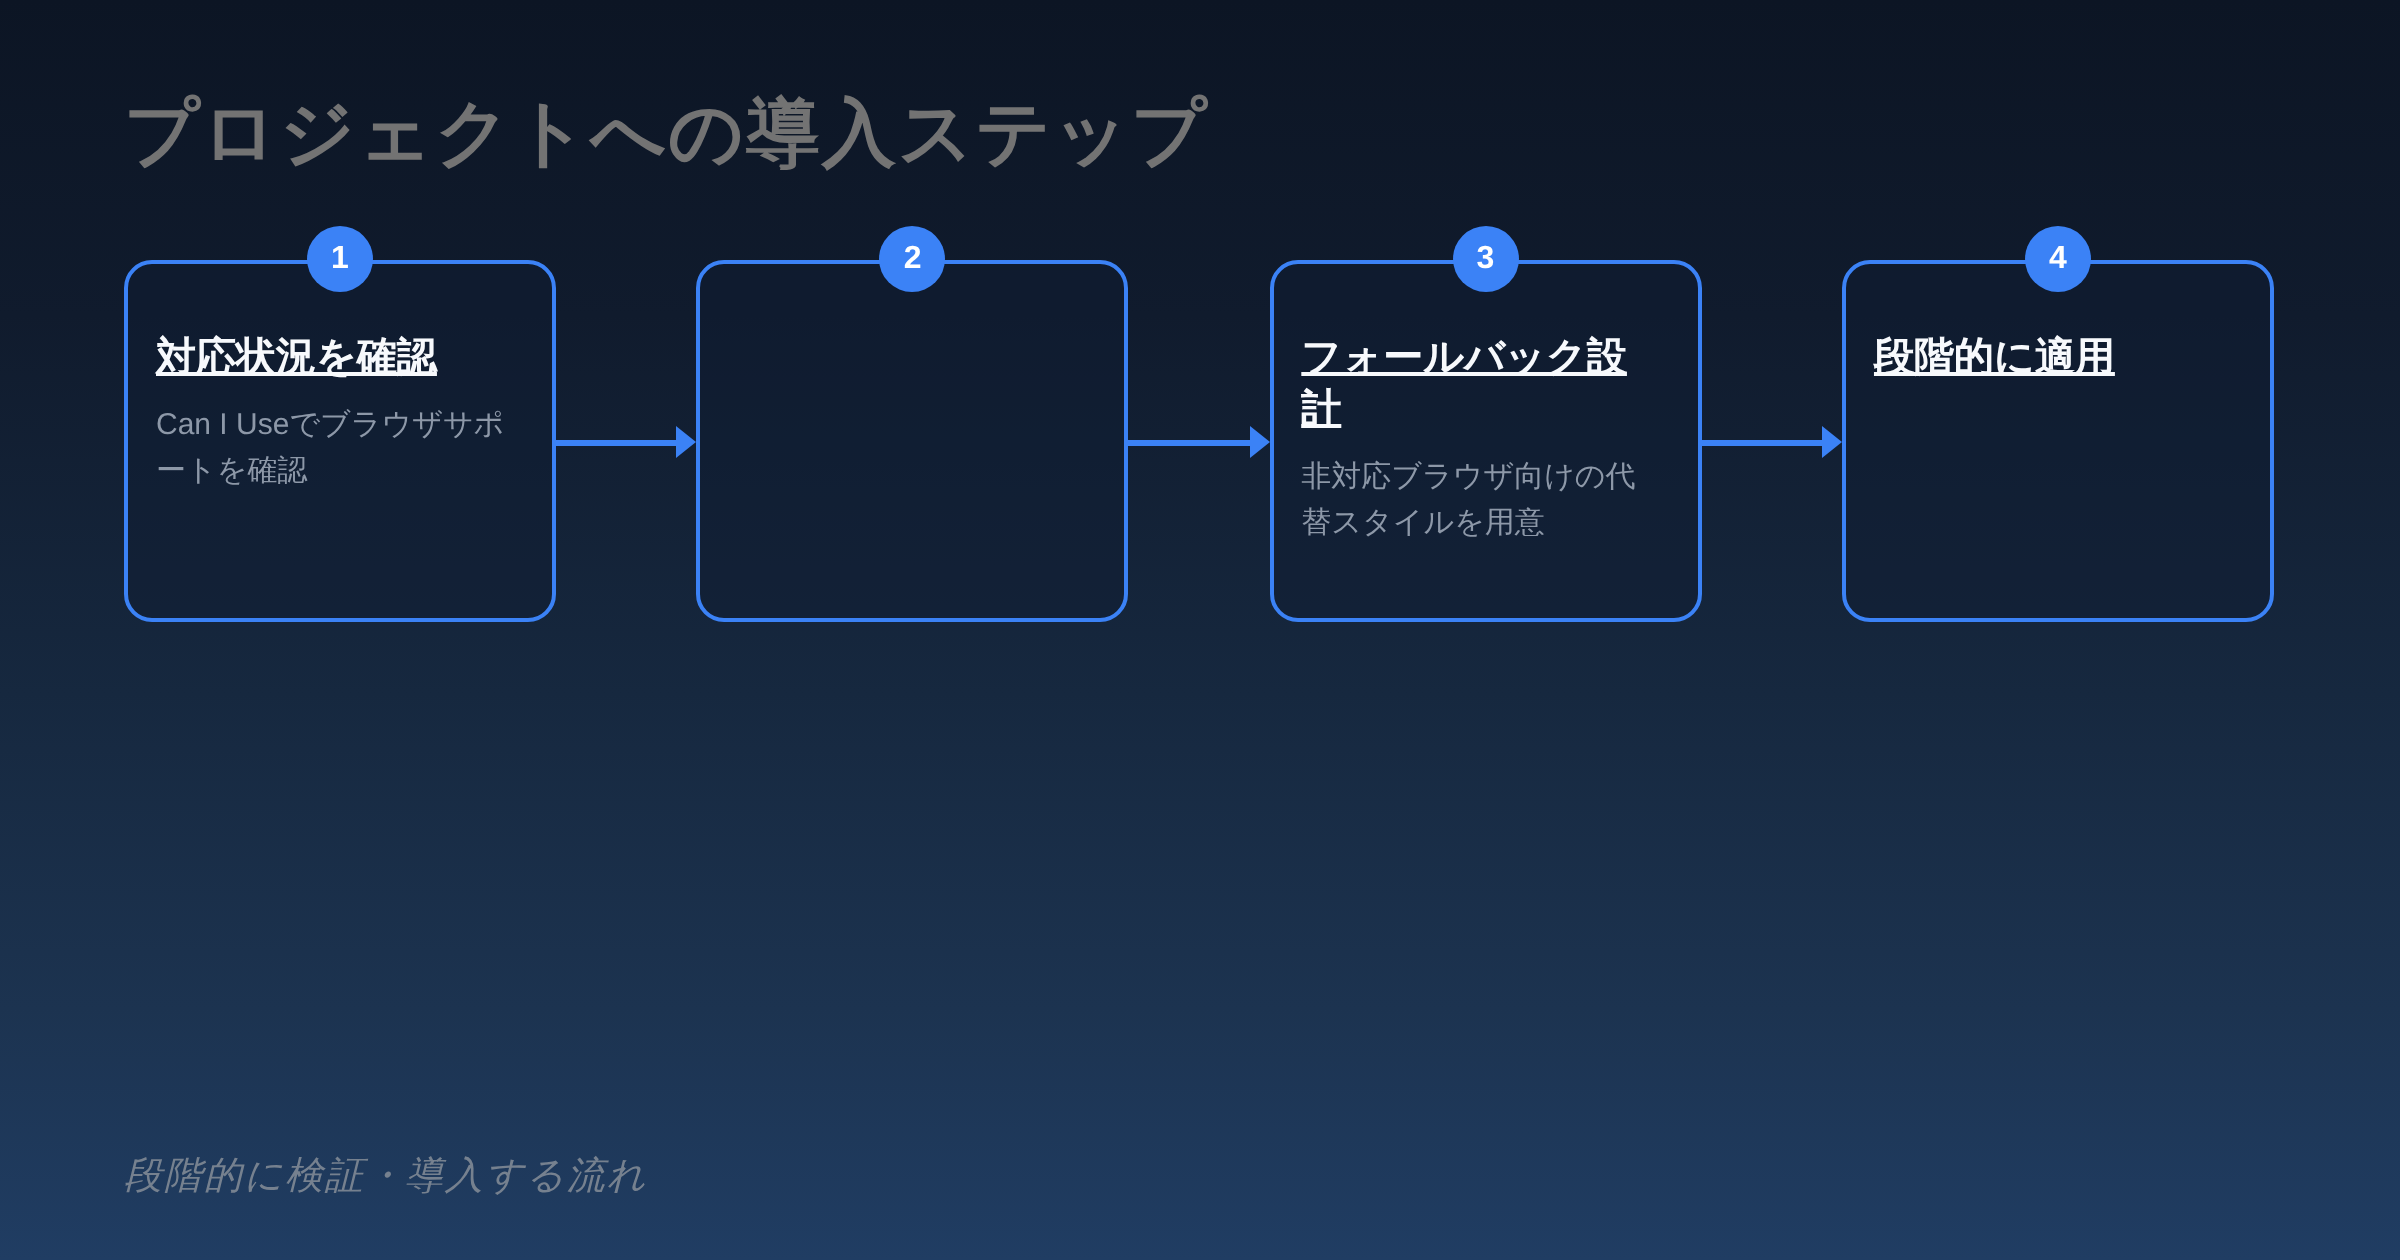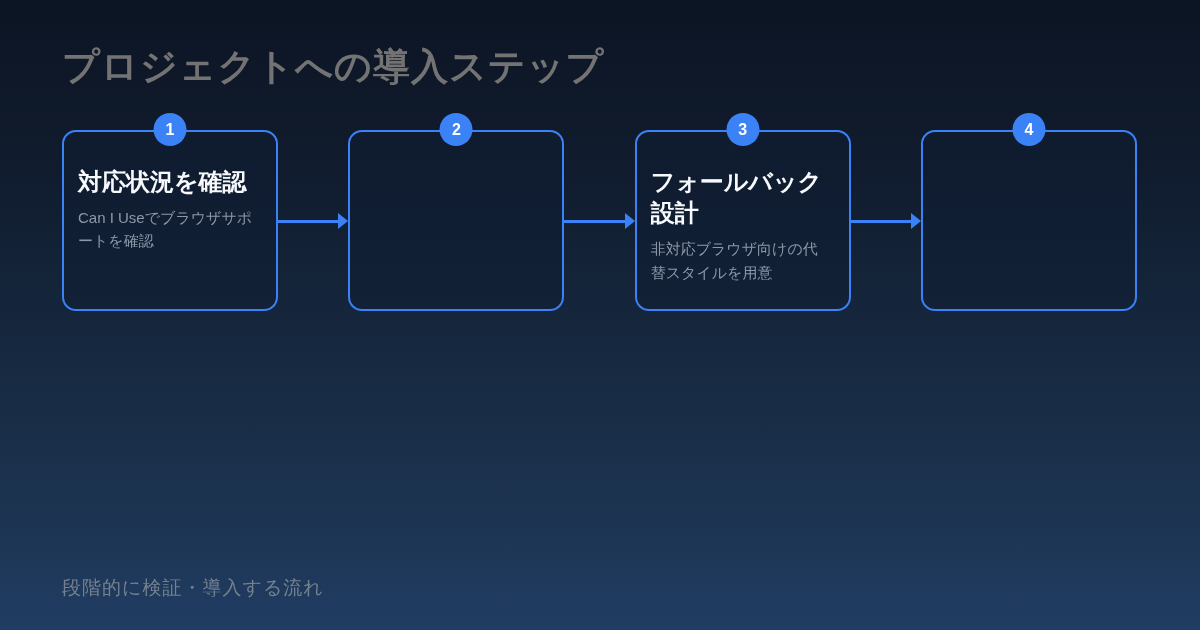--- a/index.html
+++ b/index.html
@@ -59,24 +59,25 @@
     width: 216px;
     height: 181px;
     box-sizing: border-box;
     border: 2px solid var(--accent);
     border-radius: 14px;
     background: rgba(16, 29, 52, 0.45);
     padding: 34px 18px 0 14px;
   }
   .step-title {
     margin: 0;
-    font-size: 24px;
+    font-size: 20px;
     font-weight: bold;
     line-height: 1.3;
     color: #f7f9fc;
+    text-decoration: underline;
   }
   .step-desc {
     margin: 9px 0 0 0;
     font-size: 15px;
     line-height: 1.55;
     color: #8d98a8;
   }
   .connector {
     flex: 1 1 auto;
     display: flex;
@@ -99,20 +100,21 @@
     margin-left: -1px;
   }
   .page-caption {
     position: absolute;
     left: 62px;
     top: 575px;
     margin: 0;
     font-size: 19px;
     letter-spacing: 1px;
     color: #76818f;
+    font-style: italic;
   }
 </style>
 </head>
 <body style="--accent: #3b82f6;">
 
 <h1 class="page-title">プロジェクトへの導入ステップ</h1>
 
 <div class="steps-row">
 
   <div class="step-wrap">
@@ -148,18 +150,19 @@
   </div>
 
   <div class="connector">
     <div class="connector-line"></div>
     <div class="connector-head"></div>
   </div>
 
   <div class="step-wrap">
     <div class="step-badge">4</div>
     <div class="step-card">
+      <h3 class="step-title">段階的に適用</h3>
     </div>
   </div>
 
 </div>
 
 <p class="page-caption">段階的に検証・導入する流れ</p>
 
 </body></html>

